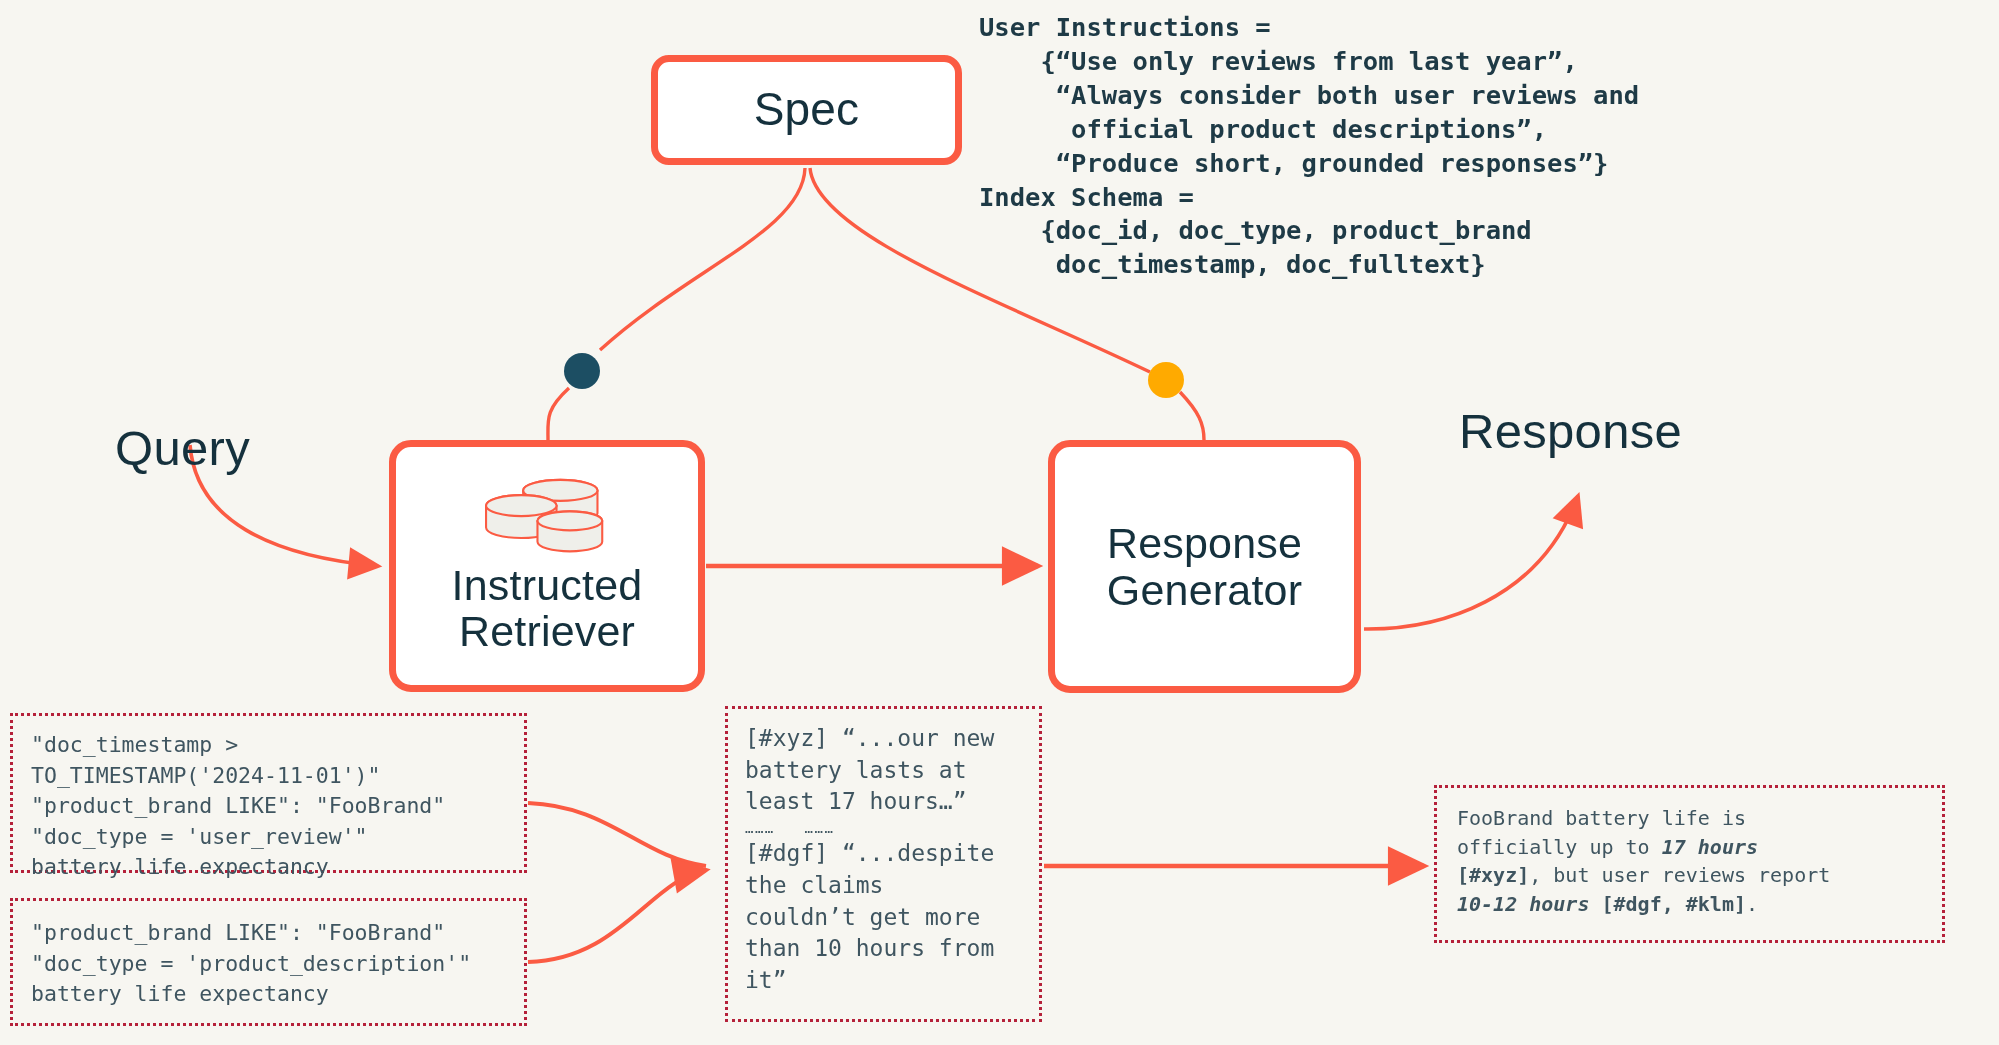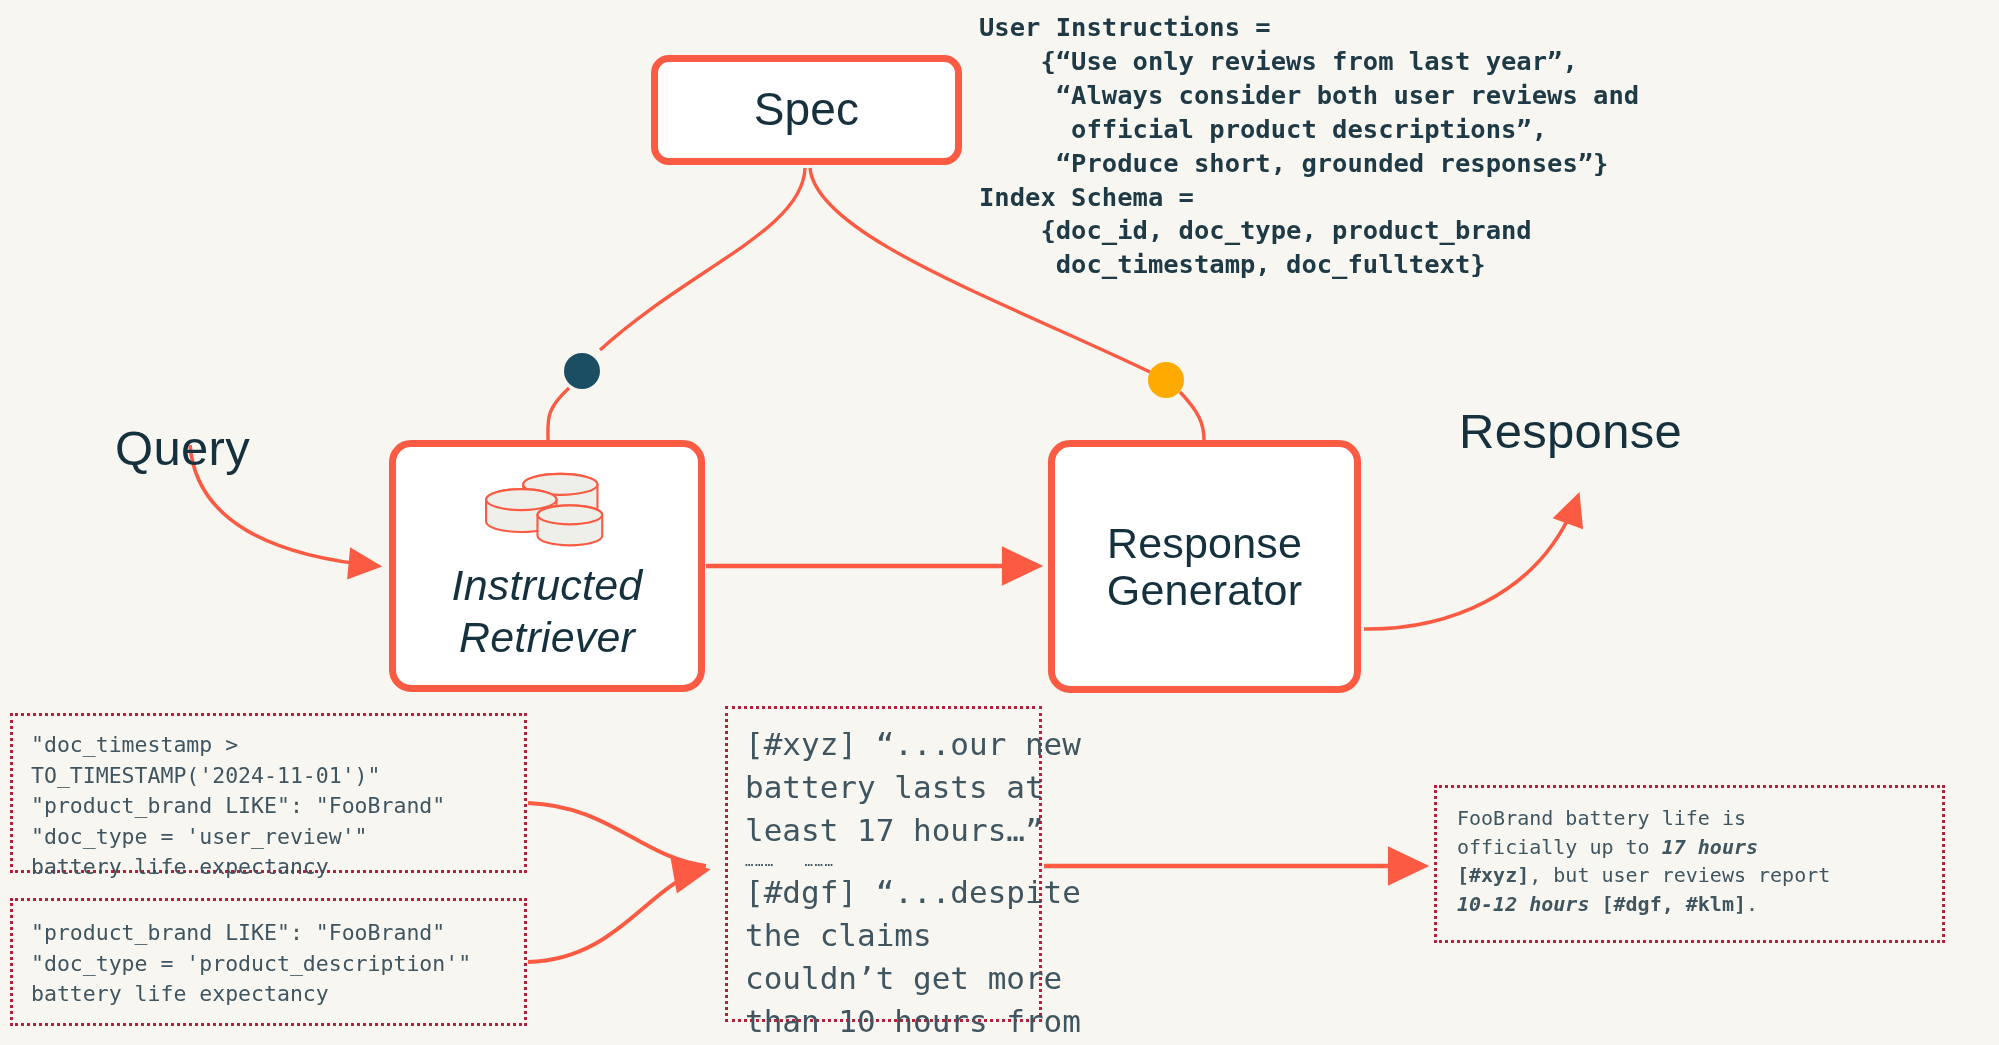--- a/index.html
+++ b/index.html
@@ -37,21 +37,21 @@
   }
   #spec-node{
     left:651px;top:55px;width:311px;height:110px;
     border-radius:18px;
   }
   #spec-node .node-label{font-size:46px;}
 
   #retriever-node{
     left:389px;top:440px;width:316px;height:252px;
   }
-  #retriever-node .node-label{font-size:43px;margin-top:6px;font-style:italic;}
+  #retriever-node .node-label{font-size:43px;}
 
   #generator-node{
     left:1048px;top:440px;width:313px;height:253px;
   }
   #generator-node .node-label{font-size:43px;}
 
   
   .db-icon{width:138px;height:80px;margin-bottom:4px;display:block;}
 
   
@@ -93,21 +93,21 @@
   }
   .dotbox .txt{white-space:pre;display:block;}
 
   #filter-box-1{left:10px;top:713px;width:517px;height:160px;}
   #filter-box-1 .txt{font-size:21.5px;line-height:1.42;padding:14px 0 0 18px;}
 
   #filter-box-2{left:10px;top:898px;width:517px;height:128px;}
   #filter-box-2 .txt{font-size:21.5px;line-height:1.42;padding:17px 0 0 18px;}
 
   #docs-box{left:725px;top:706px;width:317px;height:316px;}
-  #docs-box .txt{font-size:31px;line-height:1.38;padding:14px 0 0 17px;}
+  #docs-box .txt{font-size:23px;line-height:1.38;padding:14px 0 0 17px;}
   #docs-ellipsis{
     font-size:14px;letter-spacing:1.5px;color:#3F5560;
     padding:2px 0 2px 17px;white-space:pre;display:block;
   }
 
   #answer-box{left:1434px;top:785px;width:511px;height:158px;}
   #answer-box .txt{font-size:20px;line-height:1.43;padding:16px 0 0 20px;}
   #answer-box b{font-weight:bold;}
   #answer-box i.bi{font-weight:bold;}
 

